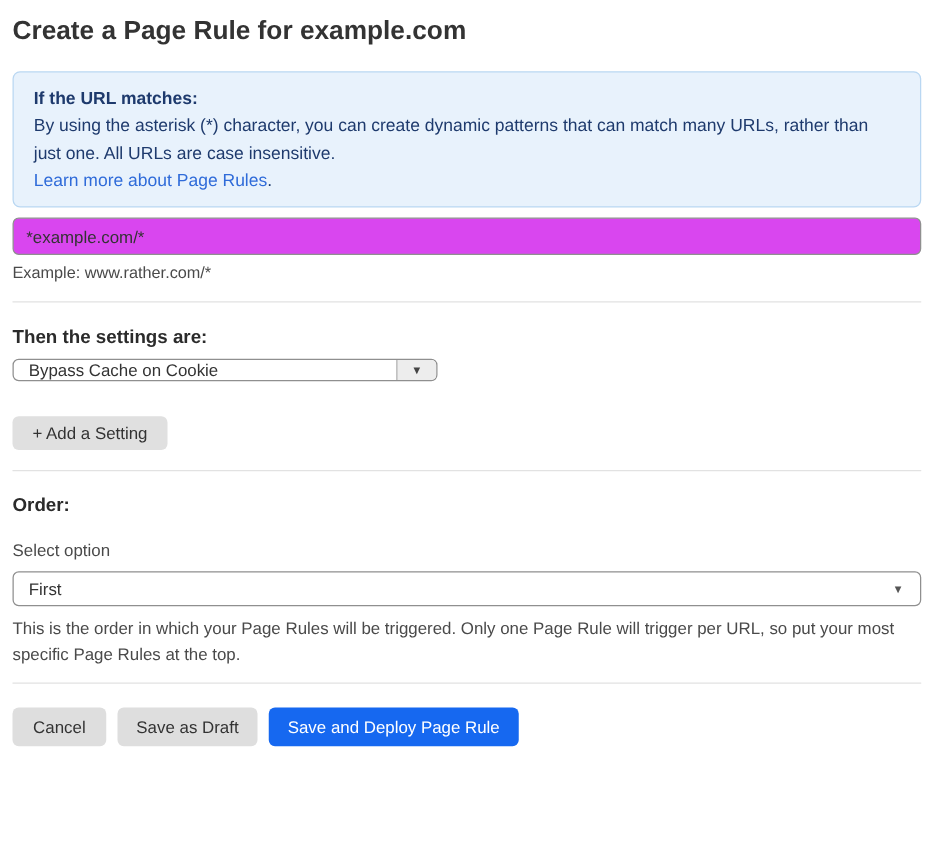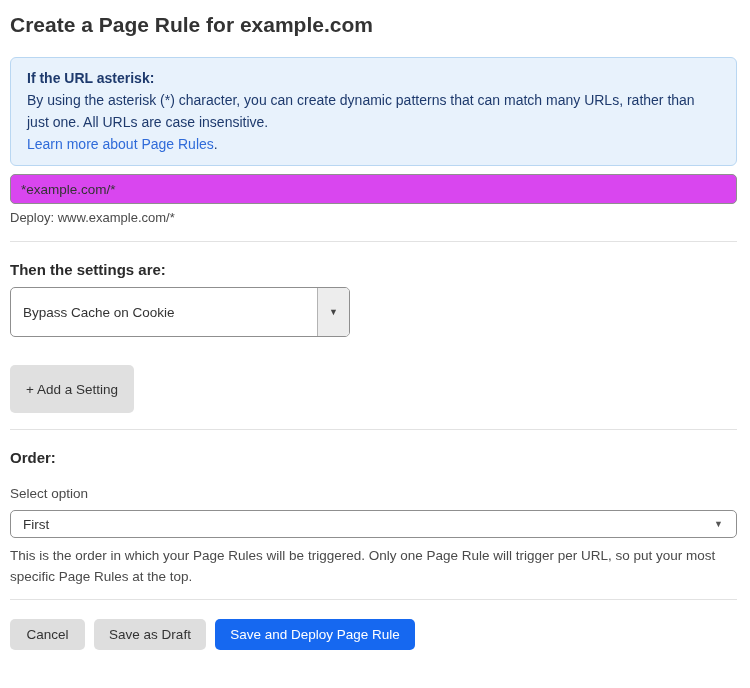--- a/index.html
+++ b/index.html
@@ -78,21 +78,21 @@
   }
 
   .settings-row { display: flex; gap: 18px; }
   .col-setting { width: 340px; }
   .col-value { width: 168px; padding-top: 8px; }
   .col-setting .field-label { margin-top: 23px; }
   .col-value .field-label { margin-top: 15px; }
 
   .select-box {
     margin-top: 9px;
-    height: 50px;
+    height: 18px;
     border: 1px solid #8f8f8f;
     border-radius: 5px;
     background: #ffffff;
     display: flex;
     align-items: center;
     overflow: hidden;
     cursor: pointer;
   }
   .select-box .select-text {
     flex: 1;
@@ -121,21 +121,21 @@
     border-radius: 5px;
     font-family: "Liberation Sans", sans-serif;
     font-size: 13.5px;
     color: #333333;
     background: #dedede;
     cursor: pointer;
     padding: 0 16px;
   }
   .add-setting-btn {
     margin-top: 28px;
-    height: 48px;
+    height: 27px;
     background: #e0e0e0;
   }
 
   .order-select {
     margin-top: 9px;
     height: 28px;
     border: 1px solid #8f8f8f;
     border-radius: 5px;
     background: #ffffff;
     display: flex;
@@ -179,27 +179,27 @@
   }
 </style>
 </head>
 <body>
 
 <div class="container">
 
   <h1 class="page-title">Create a Page Rule for example.com</h1>
 
   <div class="info-box">
-    <div class="info-heading">If the URL asterisk:</div>
+    <div class="info-heading">If the URL matches:</div>
     <div class="info-body">By using the asterisk (*) character, you can create dynamic patterns that can match many URLs, rather than just one. All URLs are case insensitive.</div>
     <div><a class="info-link">Learn more about Page Rules</a><span>.</span></div>
   </div>
 
   <input type="text" class="text-input" value="*example.com/*" style="">
-  <div class="hint-text">Deploy: www.example.com/*</div>
+  <div class="hint-text">Example: www.rather.com/*</div>
 
   <hr class="divider">
 
   <div class="section-heading">Then the settings are:</div>
 
   <div class="settings-row">
     <div class="col-setting">
       <div class="select-box">
         <span class="select-text">Bypass Cache on Cookie</span>
         <span class="arrow-btn">

